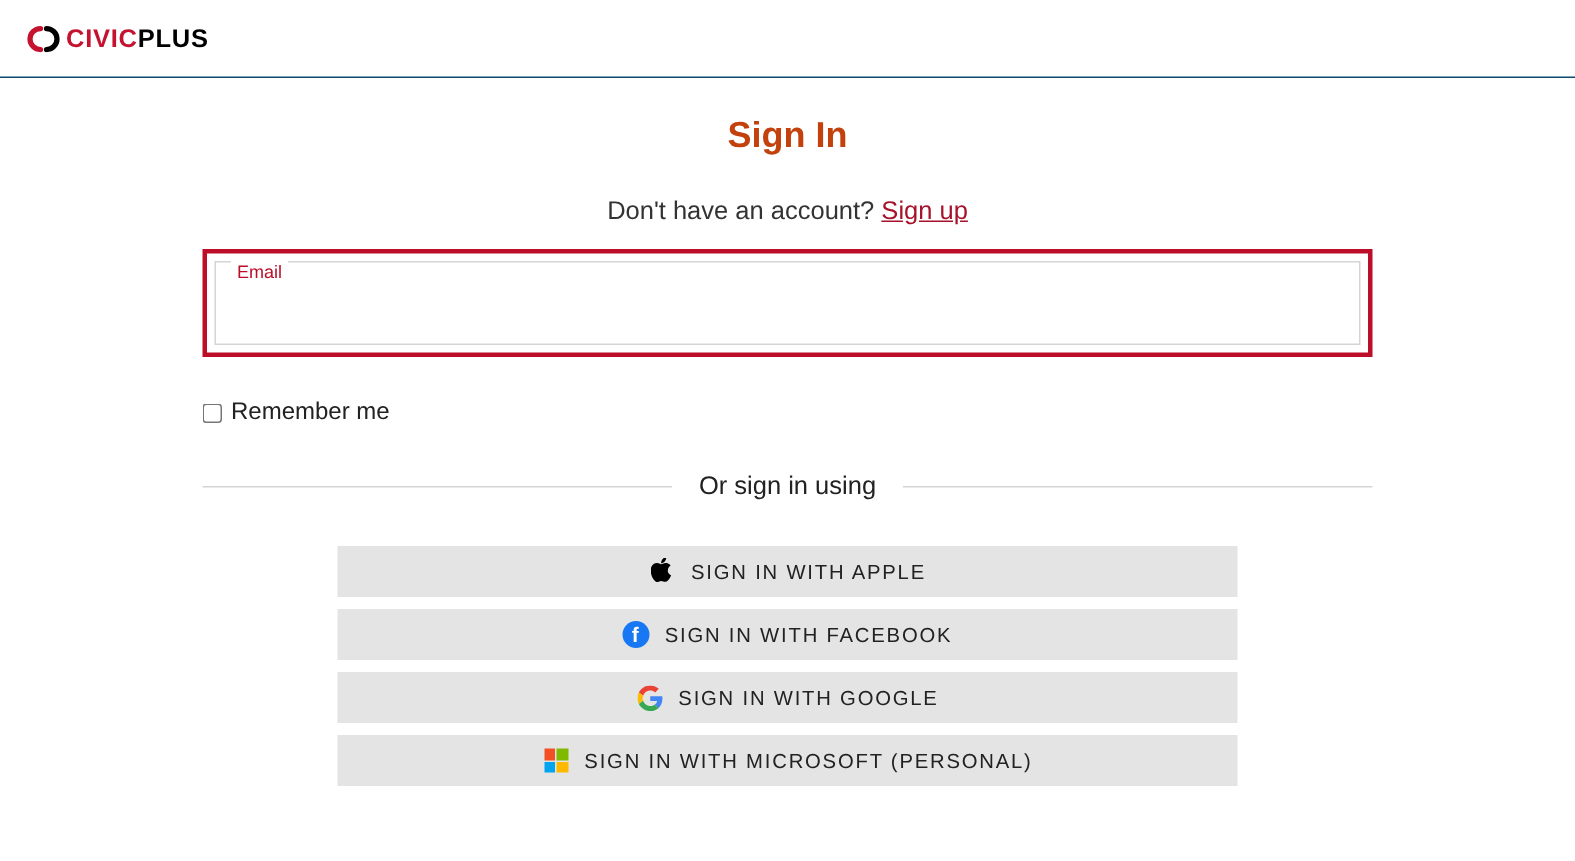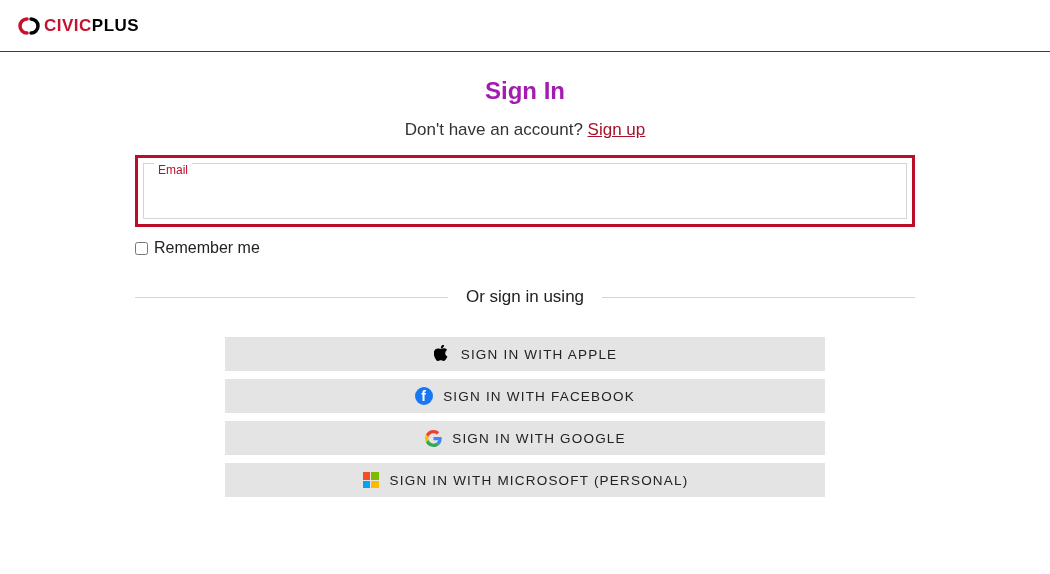--- a/index.html
+++ b/index.html
@@ -43,40 +43,40 @@
     }
     .main {
       display: flex;
       flex-direction: column;
       align-items: center;
       padding-top: 25px;
     }
     .title {
       font-size: 24px;
       font-weight: 700;
-      color: #a21caf;
-      margin-bottom: 15px;
+      color: #c2410c;
+      margin-bottom: 26px;
     }
     .subtitle {
       font-size: 17px;
       color: #333;
       margin-bottom: 15px;
     }
     .signup-link {
       color: #a6122a;
       text-decoration: underline;
       font-weight: 500;
     }
     .form-container {
       width: 780px;
     }
     .email-wrapper {
       border: 3px solid #bc0e29;
       padding: 5px;
-      margin-bottom: 12px;
+      margin-bottom: 28px;
     }
     .email-field {
       border: 1px solid #d5d5d5;
       position: relative;
       height: 56px;
     }
     .email-label {
       position: absolute;
       top: -1px;
       left: 10px;

